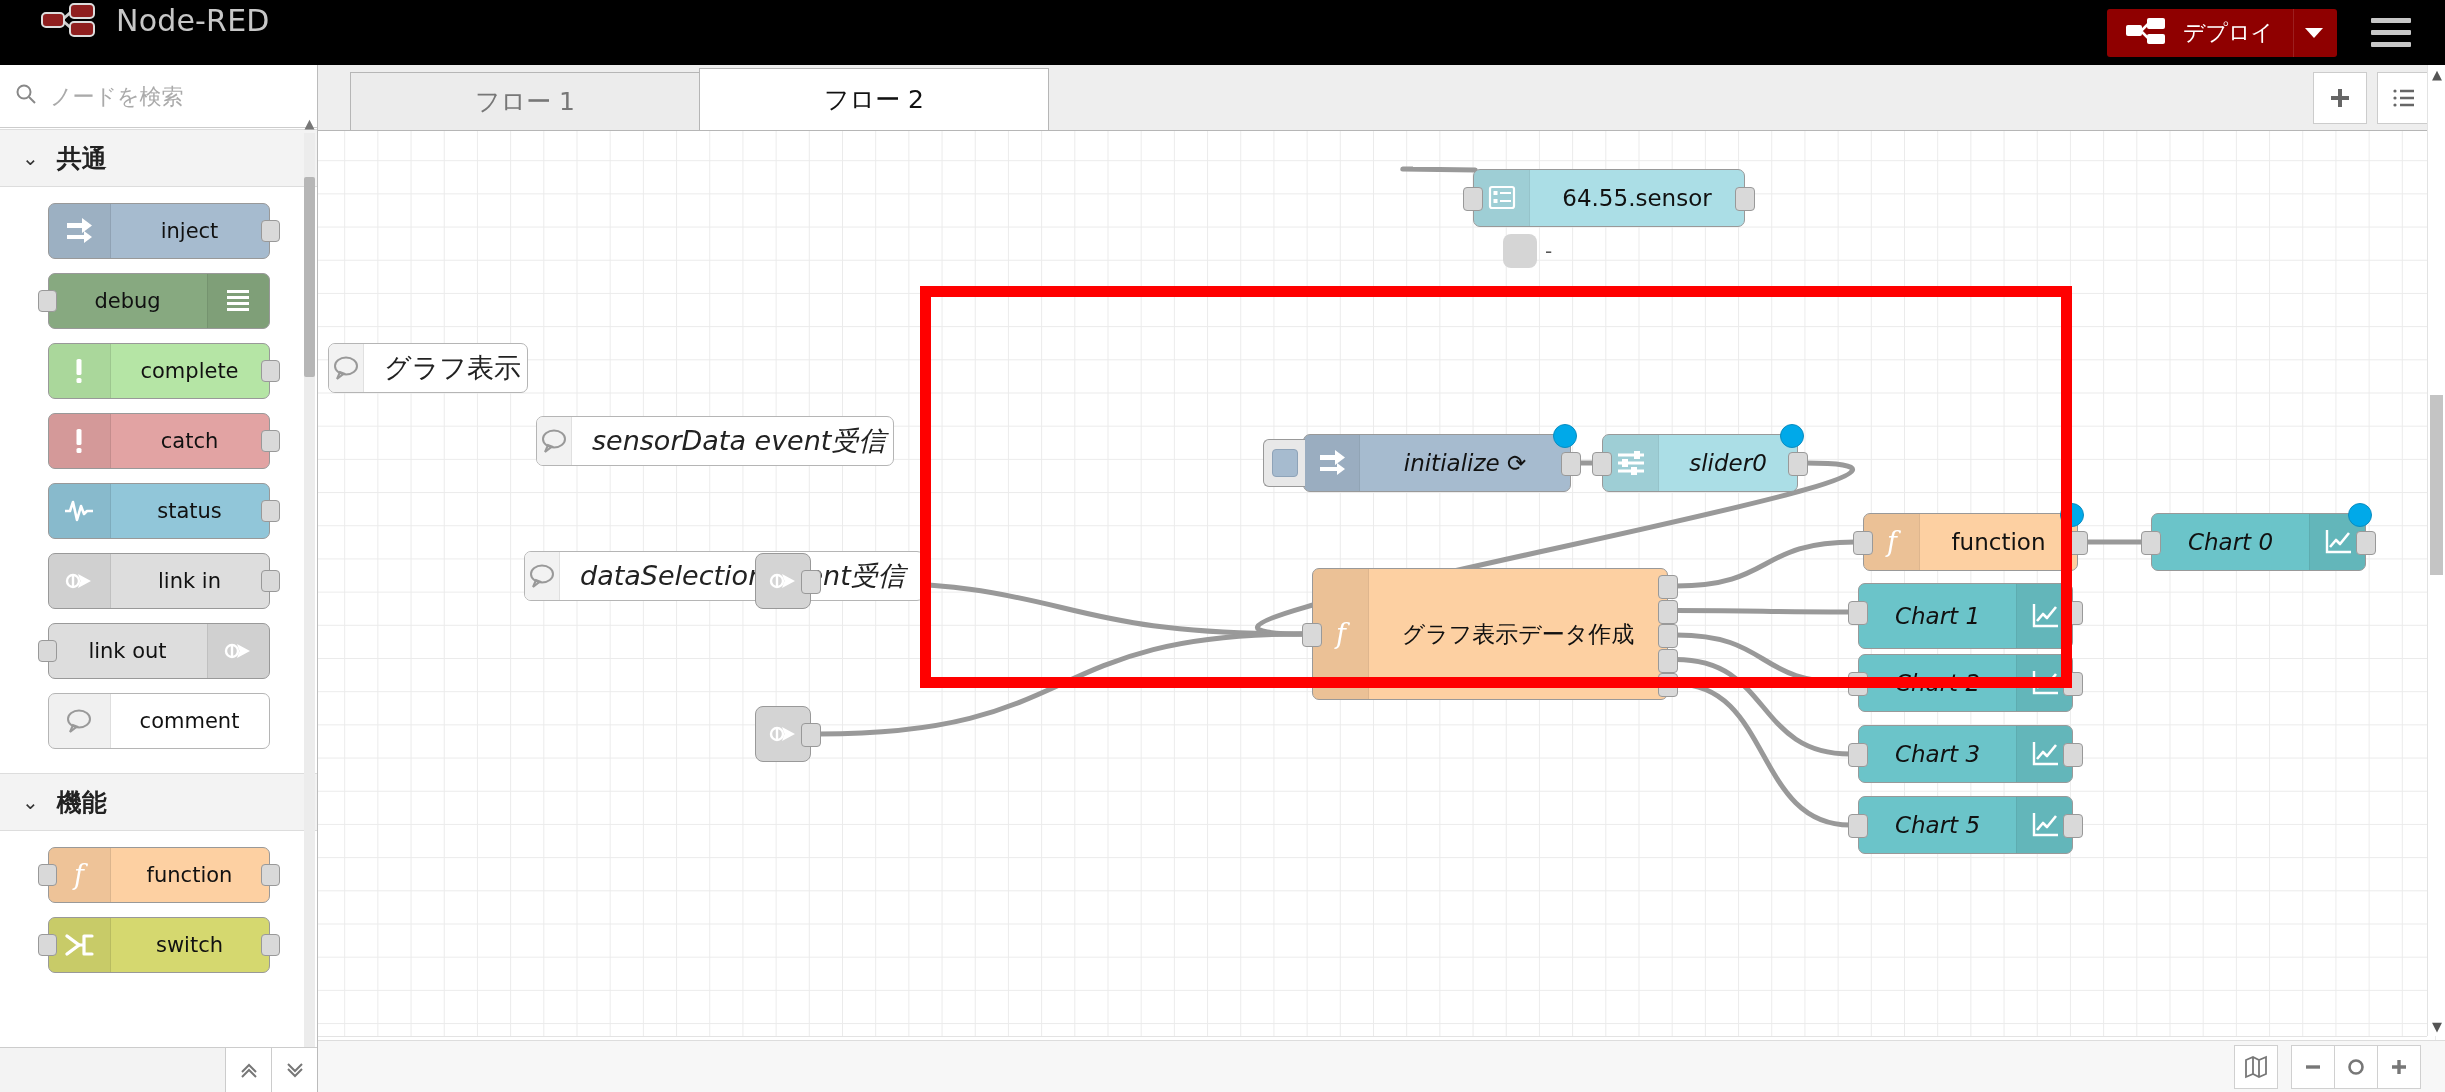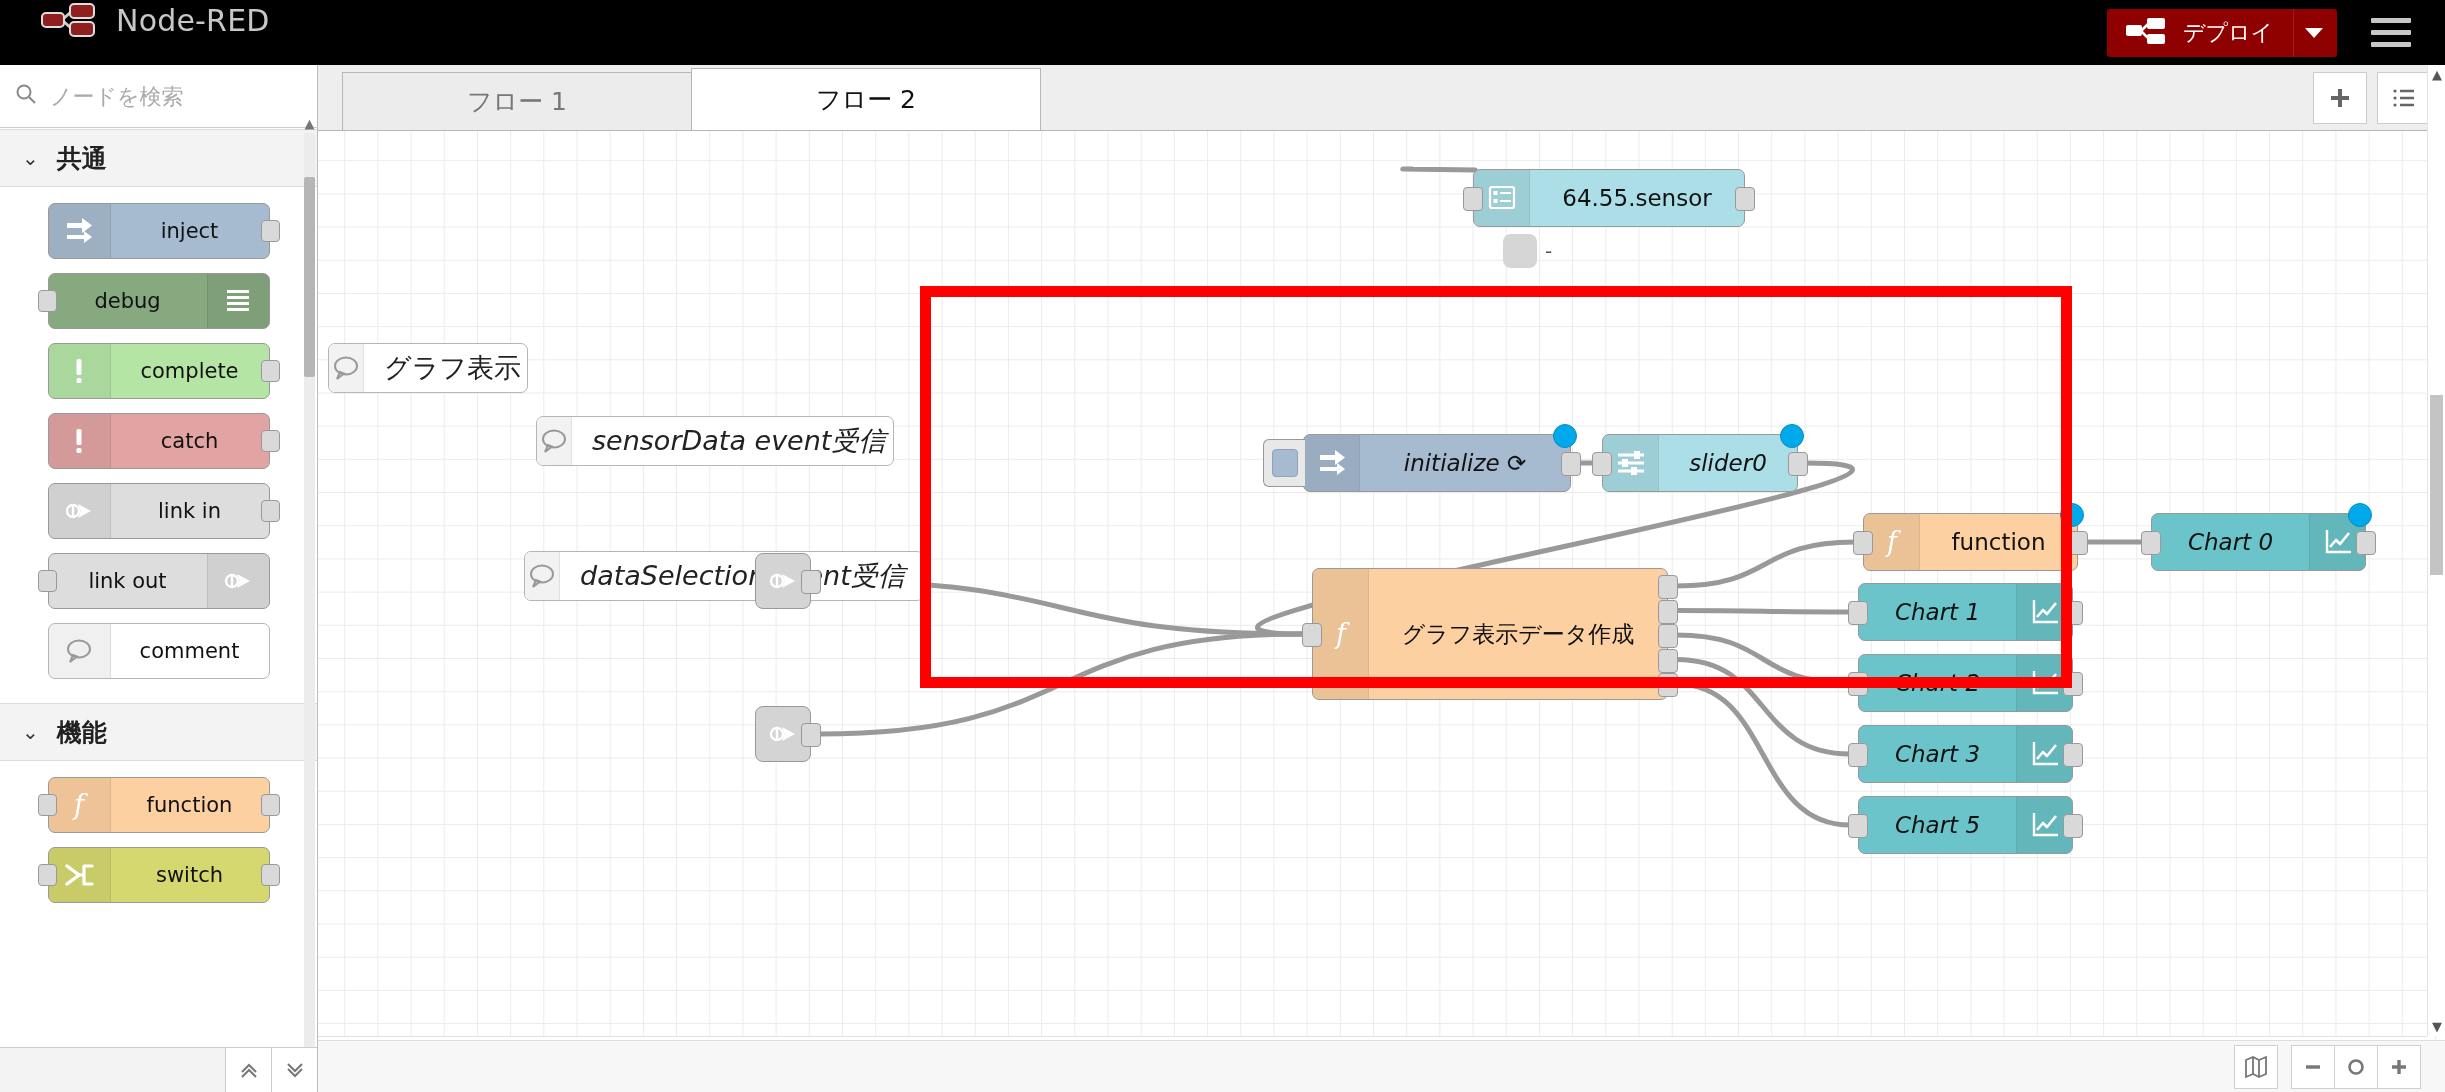--- a/index.html
+++ b/index.html
@@ -102,21 +102,21 @@
 
   #tabbar{
     position:relative; height:66px; background:#eee; border-bottom:1px solid #b6b6b6;
     display:flex; align-items:flex-end;
   }
   .tab{
     height:58px; min-width:350px; display:flex; align-items:center; justify-content:center;
     border:1px solid #b6b6b6; border-bottom:none; font-size:25px; cursor:pointer;
     margin-right:-1px; position:relative;
   }
-  .tab.inactive{ background:#ececec; color:#777; margin-left:24px;text-align:right; }
+  .tab.inactive{ background:#ececec; color:#777; margin-left:32px;text-align:right; }
   .tab.active{ background:#fff; color:#111; height:62px; z-index:2; }
   #tabbar-right{ margin-left:auto; display:flex; align-items:center; gap:0; padding:0 14px 6px 0; }
   .tabbtn{
     width:54px; height:52px; border:1px solid #ccc; background:#fff; margin-left:10px;
     display:flex; align-items:center; justify-content:center; cursor:pointer; color:#666;
   }
 
   #canvas-area{
     position:absolute; left:0; top:66px; right:0; bottom:0; overflow:hidden;
     background:#fff;
@@ -297,20 +297,29 @@
             <span class="port out"></span>
           </div>
           <div class="pnode" style="background: rgb(226, 163, 163);">
             <div class="iconbox">
               <svg width="34" height="34" viewBox="0 0 34 34">
                 <rect x="14.5" y="5" width="5" height="16" rx="1.6" fill="#fff"></rect>
                 <rect x="14.5" y="24" width="5" height="5" rx="1.6" fill="#fff"></rect>
               </svg>
             </div>
             <div class="plabel">catch</div>
+            <span class="port out"></span>
+          </div>
+          <div class="pnode" style="background: rgb(145, 198, 217);">
+            <div class="iconbox">
+              <svg width="34" height="34" viewBox="0 0 34 34">
+                <path d="M3 17 H8 L11 8 L15 26 L19 12 L22 20 L25 17 H31" fill="none" stroke="#fff" stroke-width="2.6" stroke-linejoin="round"></path>
+              </svg>
+            </div>
+            <div class="plabel">status</div>
             <span class="port out"></span>
           </div>
           <div class="pnode" style="background: rgb(221, 221, 221);">
             <div class="iconbox">
               <svg width="34" height="34" viewBox="0 0 34 34">
                 <path d="M5 17 A6 6 0 0 1 17 17 A6 6 0 0 1 5 17 Z" fill="none" stroke="#fff" stroke-width="2.4"></path>
                 <path d="M16 10 L29 17 L16 24 L18.5 17 Z" fill="#fff"></path>
                 <path d="M11 10 V24" stroke="#fff" stroke-width="2.4"></path>
               </svg>
             </div>
@@ -549,21 +558,21 @@
             <svg width="34" height="34" viewBox="0 0 34 34">
               <path d="M6 5 V27 H30" fill="none" stroke="#fff" stroke-width="2.4"></path>
               <path d="M9 22 L15 15 L19 19 L28 8" fill="none" stroke="#fff" stroke-width="2.6" stroke-linejoin="round"></path>
             </svg>
           </div>
           <div class="nlabel">Chart 0</div>
           <span class="nport" style="left: -11px; top: 17px;"></span>
           <span class="nport" style="right: -11px; top: 17px;"></span>
           <span class="bluedot"></span>
         </div>
-        <div class="node" style="left: 1540px; top: 452px; width: 215px; height: 58px; background: rgb(107, 196, 201);">
+        <div class="node" style="left: 1540px; top: 452px; width: 215px; height: 66px; background: rgb(107, 196, 201);">
           <div class="nicon r">
             <svg width="34" height="34" viewBox="0 0 34 34">
               <path d="M6 5 V27 H30" fill="none" stroke="#fff" stroke-width="2.4"></path>
               <path d="M9 22 L15 15 L19 19 L28 8" fill="none" stroke="#fff" stroke-width="2.6" stroke-linejoin="round"></path>
             </svg>
           </div>
           <div class="nlabel">Chart 1</div>
           <span class="nport" style="left: -11px; top: 17px;"></span>
           <span class="nport" style="right: -11px; top: 17px;"></span>
         </div>

